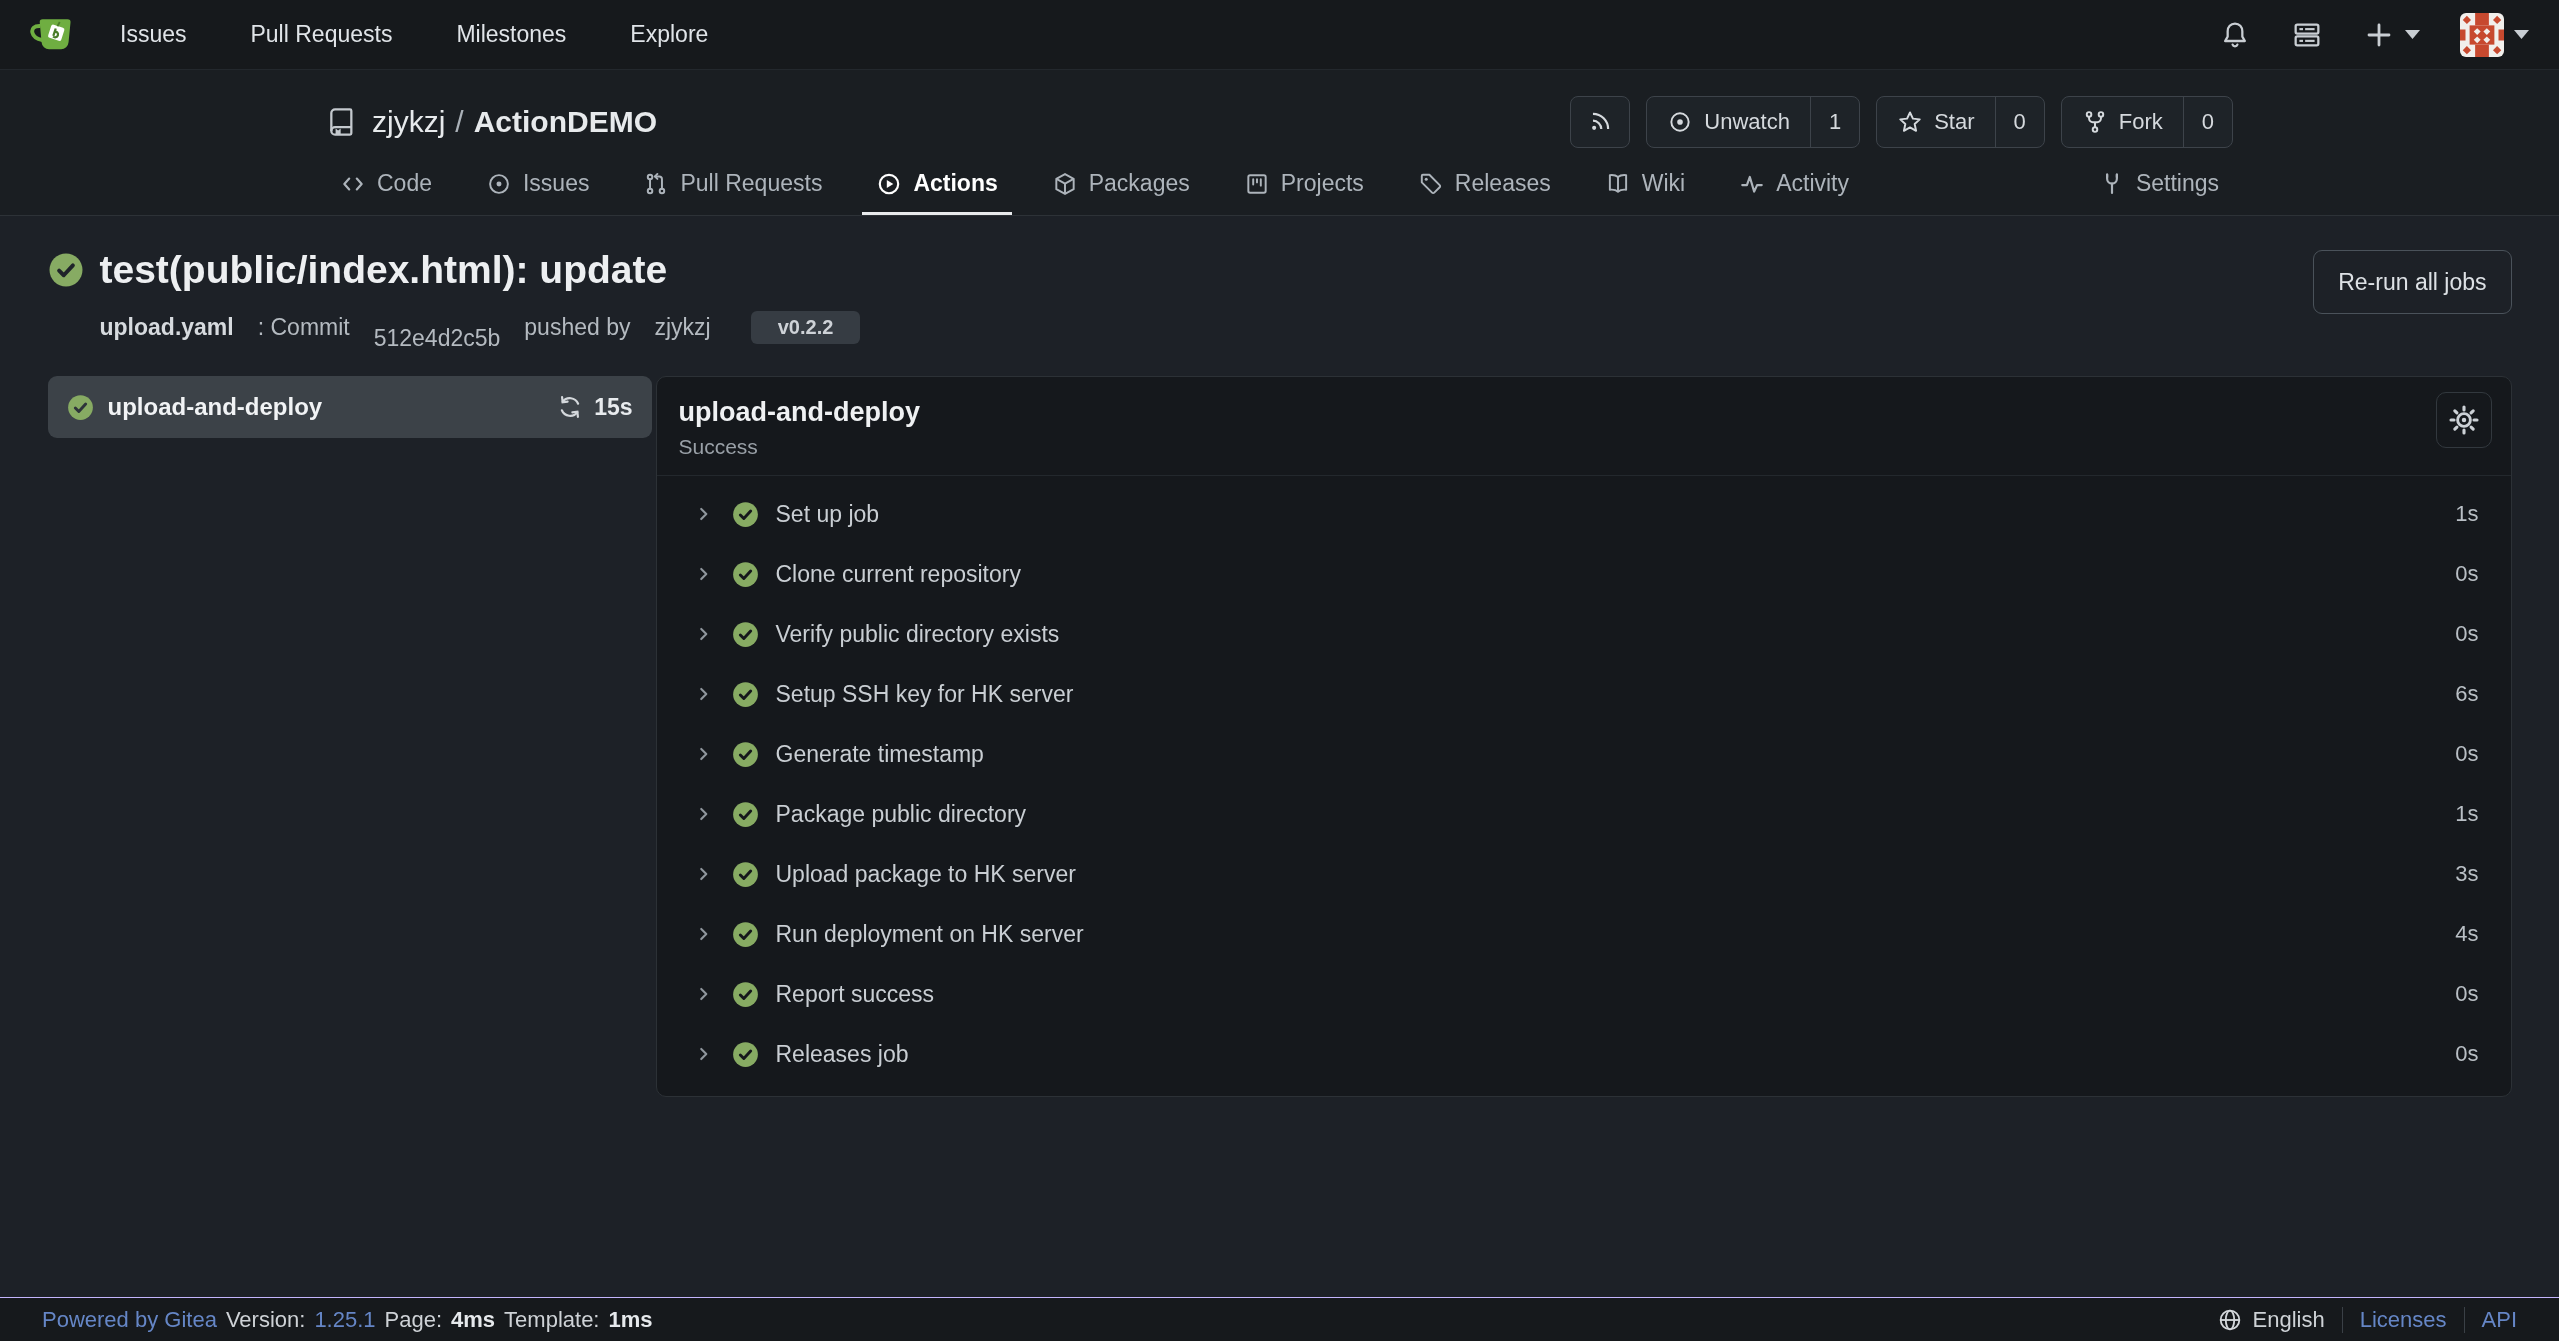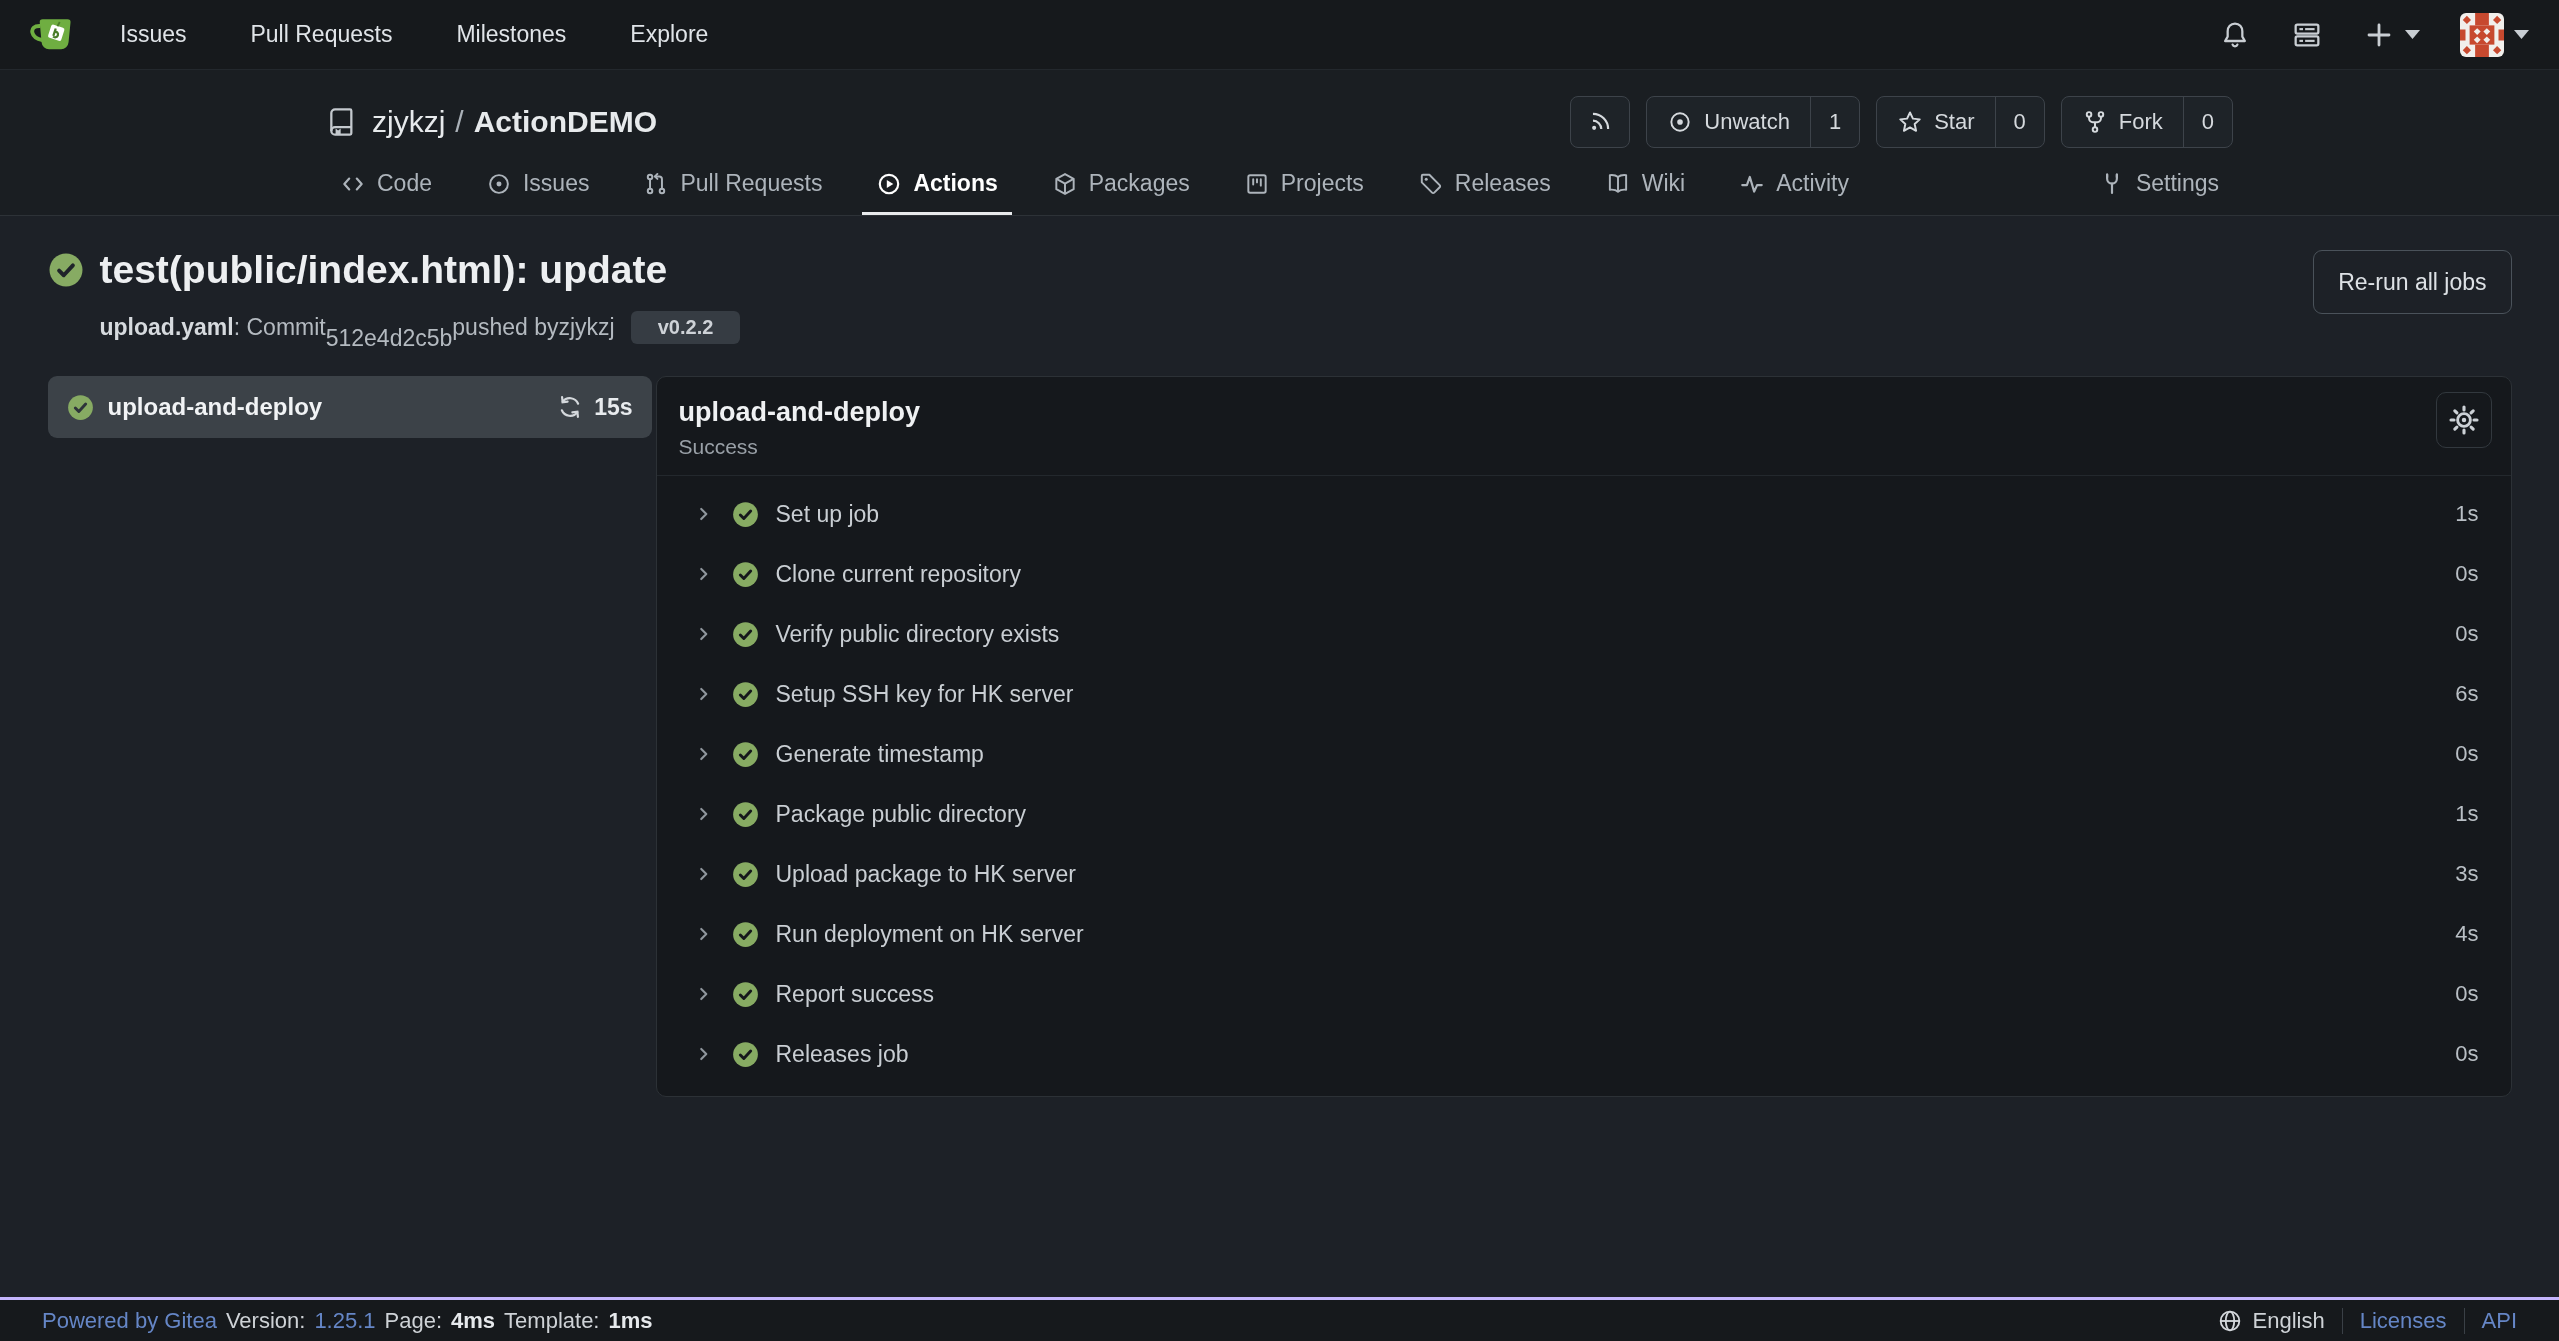--- a/index.html
+++ b/index.html
@@ -57,21 +57,21 @@
   .run-header { display:flex; align-items:flex-start; }
   .run-title-row { display:flex; align-items:center; gap:16px; }
   .status-circle-lg { width:36px; height:36px; }
   .status-circle-md { width:27px; height:27px; }
   .run-title { font-size:39px; font-weight:700; color:#edeff1; }
   .rerun-btn {
     margin-left:auto; height:64px; padding:0 24px; margin-top:2px;
     border:1px solid #4a525a; border-radius:9px; background:transparent;
     color:#dde1e5; font-size:23px; font-family:inherit; cursor:pointer; white-space:nowrap;
   }
-  .run-subtitle { margin:10px 0 0 52px; display:flex; align-items:center; font-size:23px; color:#b4bac0; }
+  .run-subtitle { margin:10px 0 0 52px; display:flex; align-items:center; font-size:23px; color:#b4bac0;gap:24px; }
   .run-subtitle .wf { font-weight:700; color:#d6dade; }
   .run-subtitle .sha { color:#b4bac0; cursor:pointer;margin-top:23px; }
   .version-badge {
     margin-left:16px; background:#363c43; border-radius:6px; padding:5px 27px;
     font-size:20px; font-weight:700; color:#ced2d7;
   }
 
   .columns { display:flex; gap:4px; margin-top:24px; align-items:flex-start; }
   .jobs-col { width:604px; flex:none; }
   .job-card {
@@ -95,21 +95,21 @@
 
   .steps { padding:8px 0 12px; }
   .step-row { height:60px; display:flex; align-items:center; gap:17px; padding:0 32px 0 36px; cursor:pointer; }
   .chev { width:22px; height:22px; color:#8f969d; flex:none; }
   .step-label { font-size:23px; color:#c9cED3; }
   .step-duration { margin-left:auto; font-size:22px; color:#b9bfc5; }
 
   
   .footer {
     position:absolute; left:0; right:0; bottom:0; height:44px;
-    background:#16191c; border-top:3px solid #c4b5fd;
+    background:#16191c; border-top:1px solid #c4b5fd;
     display:flex; align-items:center; padding:0 42px; font-size:22px; color:#ced2d6;
   }
   .flink { color:#6586c6; cursor:pointer; }
   .footer .sep-sp { width:9px; }
   .footer b { color:#e6e9ec; }
   .footer-right { margin-left:auto; display:flex; align-items:center; }
   .globe { width:26px; height:26px; margin-right:10px; color:#d4d8dc; }
   .fdiv { width:1px; height:26px; background:#3a4046; margin:0 17px; }
 </style>
 </head>

